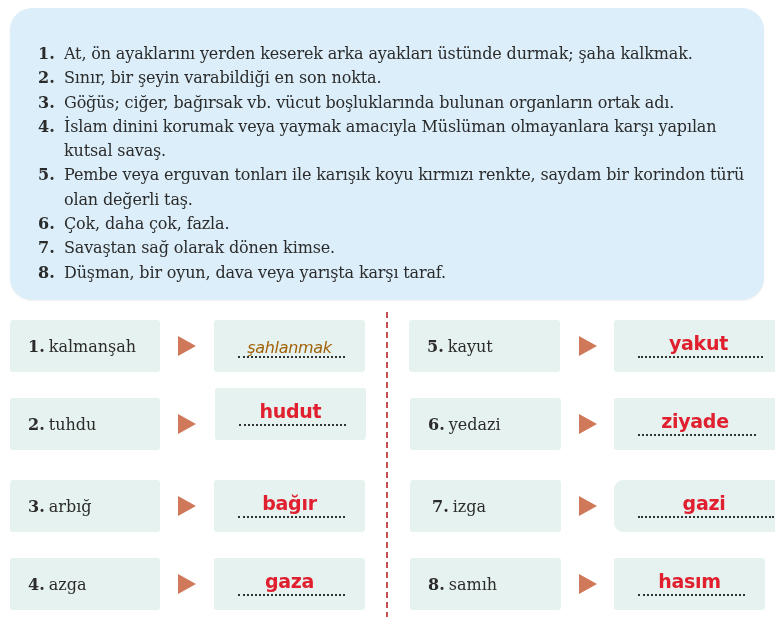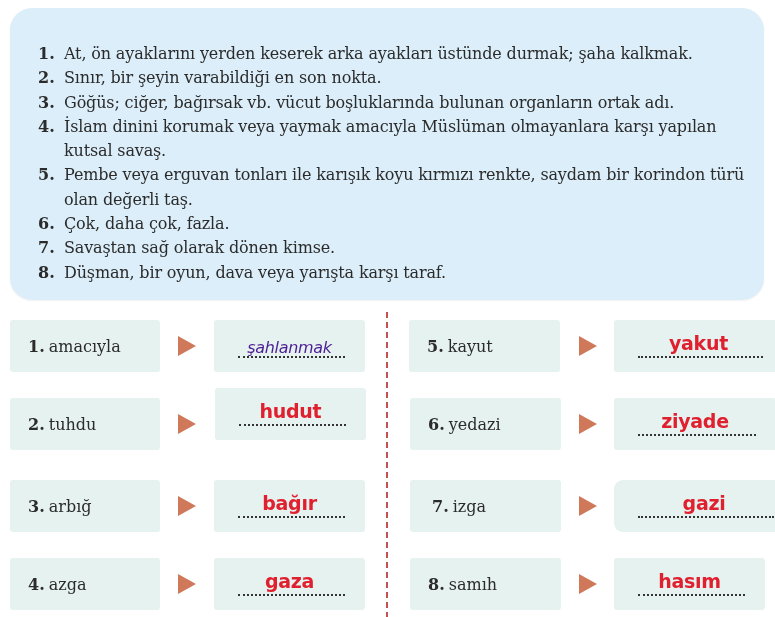--- a/index.html
+++ b/index.html
@@ -41,21 +41,21 @@
       position: absolute; left: 24px; right: 20px; bottom: 14px;
       border-bottom: 2px dotted #333; height: 0;
     }
     .a-box .answer {
       position: absolute; left: 0; right: 0; bottom: 18px;
       text-align: center; font-family: "DejaVu Sans", sans-serif;
       font-weight: bold; font-size: 19px; color: #e0202f; letter-spacing: -0.3px;
     }
     .a-box .answer.handwritten {
       font-family: "DejaVu Sans", sans-serif; font-weight: normal; font-style: italic;
-      font-size: 16px; color: #4c1d95; bottom: 15px; text-decoration: none;
+      font-size: 16px; color: #a16207; bottom: 15px; text-decoration: none;
     }
   </style>
 </head>
 <body>
 
 <div class="def-box">
   <ol class="def-list">
     <li class="def-item">
         <span class="def-num">1.</span>
         <span class="def-text">At, ön ayaklarını yerden keserek arka ayakları üstünde durmak; şaha kalkmak.</span>
@@ -88,21 +88,21 @@
         <span class="def-num">8.</span>
         <span class="def-text">Düşman, bir oyun, dava veya yarışta karşı taraf.</span>
       </li>
   </ol>
 </div>
 
 <div class="divider"></div>
 
 <div class="q-box" style="left:10px; top:320px; width:150px; padding-left:18px;">
   <span class="qnum">1.</span>
-    <span>amacıyla</span>
+    <span>kalmanşah</span>
 </div>
 <div class="arrow" style="left:178px; top:336px;"></div>
 <div class="a-box" style="left:214px; top:320px; width:151px;">
   <div class="dots"></div>
   <div class="answer handwritten">şahlanmak</div>
 </div>
 
 <div class="q-box" style="left:10px; top:398px; width:150px; padding-left:18px;">
   <span class="qnum">2.</span>
     <span>tuhdu</span>

